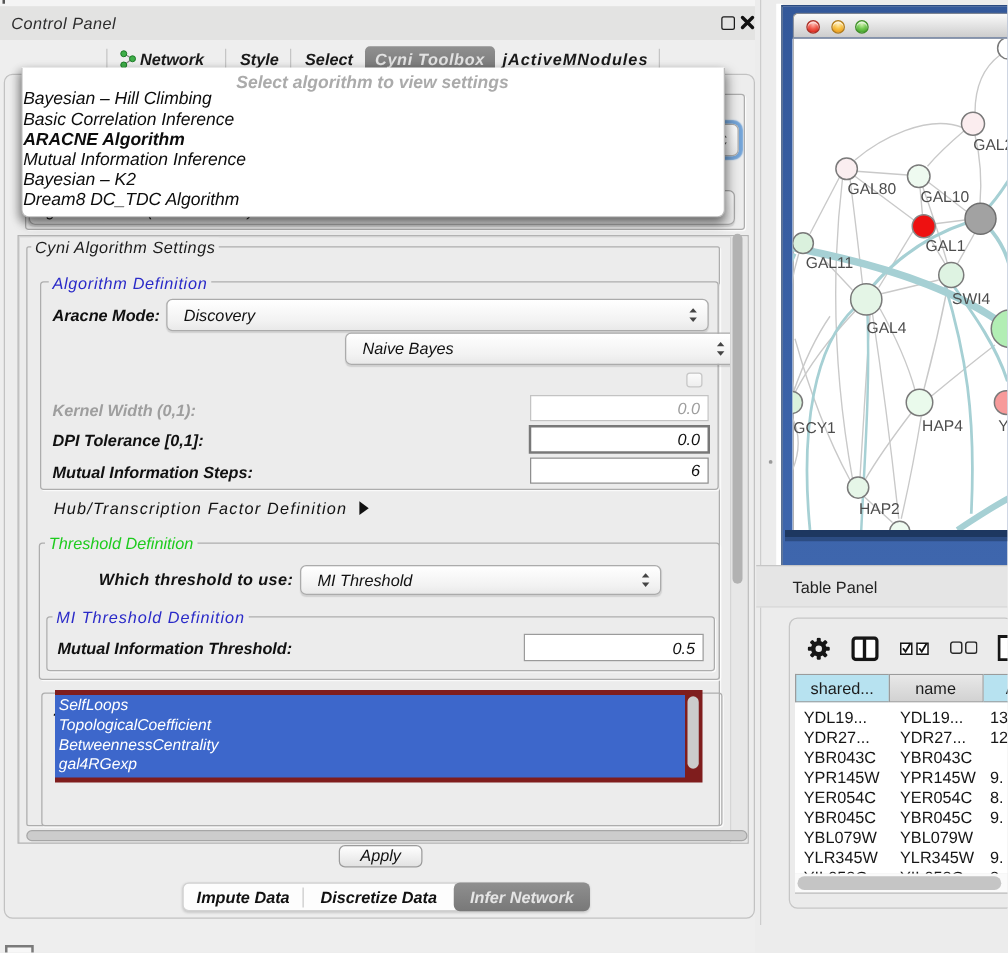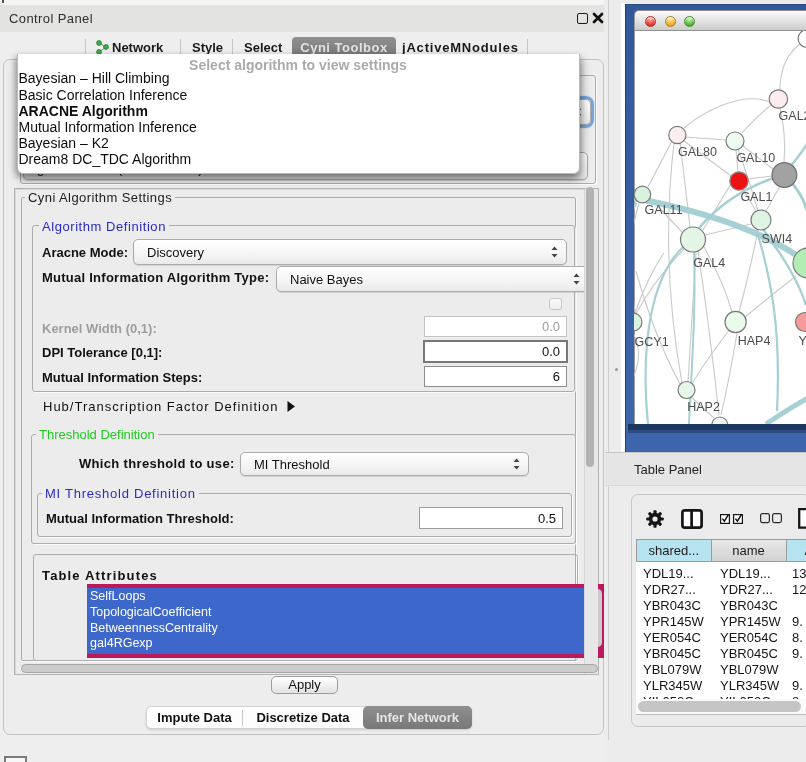--- a/index.html
+++ b/index.html
@@ -18,21 +18,21 @@
   .field{position:absolute;background:#fff;border:1px solid #999;
          font-size:13px;color:#111;text-align:right;line-height:20px;padding-right:6px;
          box-sizing:border-box;}
   .etched{position:absolute;border:1px solid #adadad;border-radius:3px;
           box-shadow:inset 0 0 0 0px #fff, 1px 1px 0 rgba(255,255,255,0.75);}
   .gtitle{position:absolute;background:#ececec;padding:0 3px;font-size:13px;white-space:nowrap;}
 </style>
 </head>
 <body>
 
-<div class="abs" id="leftroot" style="left:0;top:0;width:610px;height:558px;background:#ececec;">
+<div class="abs" id="leftroot" style="left:0;top:0;width:610px;height:558px;background:#ececec;font-style:italic;">
 
   <div class="abs" style="left:0;top:0;width:610px;height:5px;background:#f4f4f4;"></div>
   <div class="abs" style="left:2px;top:0;width:2px;height:3px;background:#555;"></div>
 
   <div class="abs" style="left:0;top:5px;width:610px;height:27px;background:#e3e3e2;border-bottom:1px solid #dadada;">
     <div class="abs" style="left:9px;top:6px;font-size:13px;color:#2d2d2d;letter-spacing:0.4px;">Control Panel</div>
 
     <div class="abs" style="left:577px;top:8px;width:9px;height:9px;border:1.7px solid #1a1a1a;border-radius:2px;"></div>
 
     <svg class="abs" style="left:592px;top:7px;" width="12" height="12" viewBox="0 0 12 12">
@@ -92,21 +92,20 @@
     <div class="gtitle" style="left:39px;top:219px;color:#2a2ac8;letter-spacing:0.56px;">Algorithm Definition</div>
 
     <div class="abs lbl b" style="left:42px;top:245px;">Aracne Mode:</div>
     <div class="combo" style="left:133px;top:239px;width:432px;height:24px;">
       <div class="ctext">Discovery</div>
       <svg class="steppers" viewBox="0 0 9 14">
           <path d="M1.5 5 L4.5 1.5 L7.5 5 Z" fill="#444"></path>
           <path d="M1.5 9 L4.5 12.5 L7.5 9 Z" fill="#444"></path>
         </svg>
     </div>
-    <div class="abs lbl b" style="left:42px;top:270px;letter-spacing:0.25px;">Mutual Information Algorithm Type:</div>
     <div class="combo" style="left:276px;top:266px;width:289px;height:24px;padding-left:22px;">
       <div class="ctext">Naive Bayes</div>
       <svg class="steppers" viewBox="0 0 9 14">
           <path d="M1.5 5 L4.5 1.5 L7.5 5 Z" fill="#444"></path>
           <path d="M1.5 9 L4.5 12.5 L7.5 9 Z" fill="#444"></path>
         </svg>
     </div>
     <div class="abs" style="left:549px;top:298px;width:13px;height:12px;background:linear-gradient(#fbfbfb,#eeeeee);border:1px solid #c6c6c6;border-radius:3px;box-sizing:border-box;"></div>
     <div class="abs glbl b" style="left:42px;top:321px;">Kernel Width (0,1):</div>
     <div class="field" style="left:424px;top:316px;width:143px;height:21px;border-color:#c3c3c3;color:#9e9e9e;">0.0</div>
@@ -132,21 +131,21 @@
     </div>
 
     <div class="etched" style="left:37px;top:493px;width:533px;height:42px;"></div>
     <div class="gtitle" style="left:42px;top:486px;color:#2a2ac8;letter-spacing:0.75px;">MI Threshold Definition</div>
     <div class="abs lbl b" style="left:46px;top:511px;">Mutual Information Threshold:</div>
     <div class="field" style="left:419px;top:507px;width:144px;height:22px;border-color:#9b9b9b;line-height:21px;">0.5</div>
 
     <div class="etched" style="left:33px;top:554px;width:543px;height:105px;"></div>
     <div class="abs lbl b" style="left:42px;top:568px;letter-spacing:1.15px;">Table Attributes</div>
 
-    <div class="abs" style="left:44px;top:584px;width:518px;height:74px;background:#be185d;overflow:hidden;margin-left:43px;">
+    <div class="abs" style="left:44px;top:552px;width:518px;height:74px;background:#7f1d1d;overflow:hidden;">
       <div class="abs" style="left:0;top:4px;width:504px;height:66px;background:#3d67cb;"></div>
       <div class="abs" style="left:3px;top:5px;font-size:12.5px;color:#fff;line-height:15.8px;">SelfLoops<br>TopologicalCoefficient<br>BetweennessCentrality<br>gal4RGexp</div>
       <div class="abs" style="left:506px;top:5px;width:9px;height:58px;background:#cbcbcb;border-radius:4.5px;"></div>
     </div>
   </div>
 
   <div class="abs" style="left:584px;top:189px;width:14px;height:485px;background:#e7e7e7;border-left:1px solid #d5d5d5;box-sizing:border-box;"></div>
   <div class="abs" style="left:586px;top:187px;width:8px;height:280px;background:#b2b2b2;border-radius:4px;"></div>
 
   <div class="abs" style="left:21px;top:664px;width:577px;height:9px;background:#cccccc;border:1px solid #a6a6a6;border-radius:5px;box-sizing:border-box;"></div>

